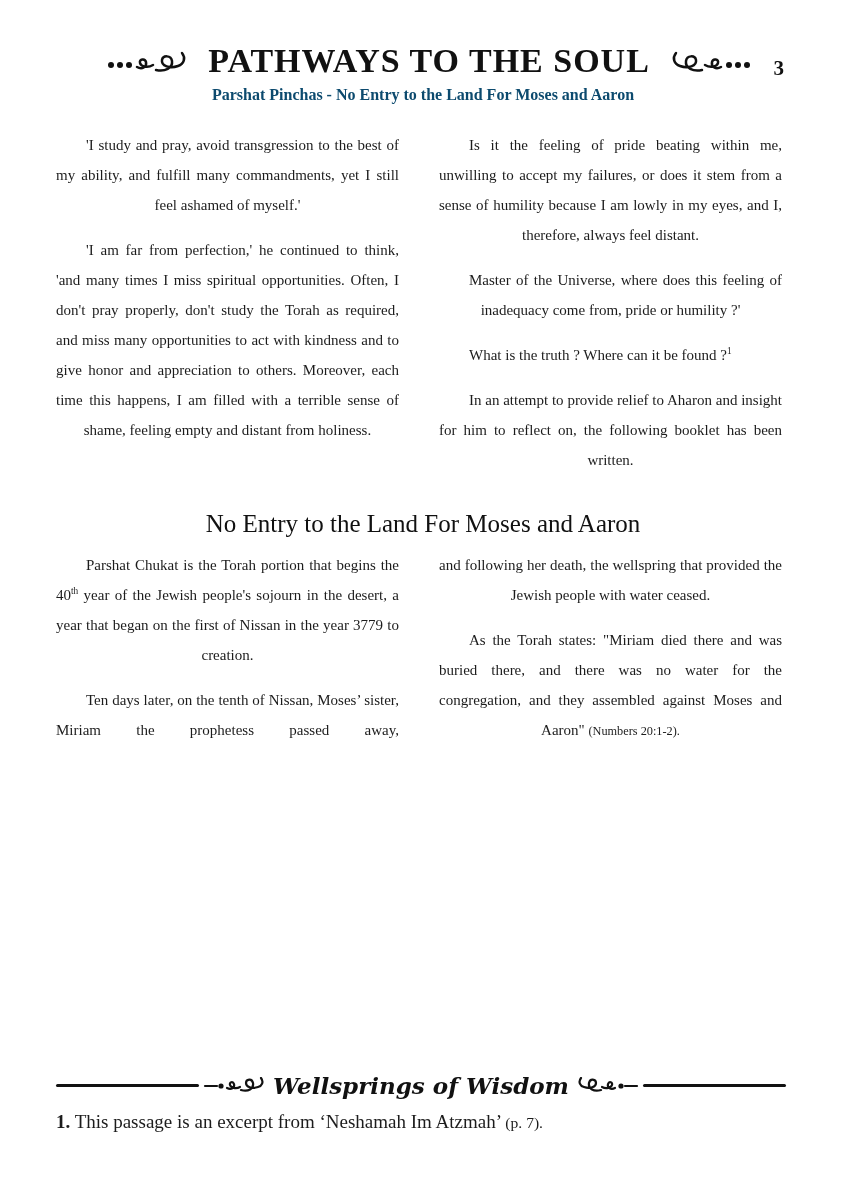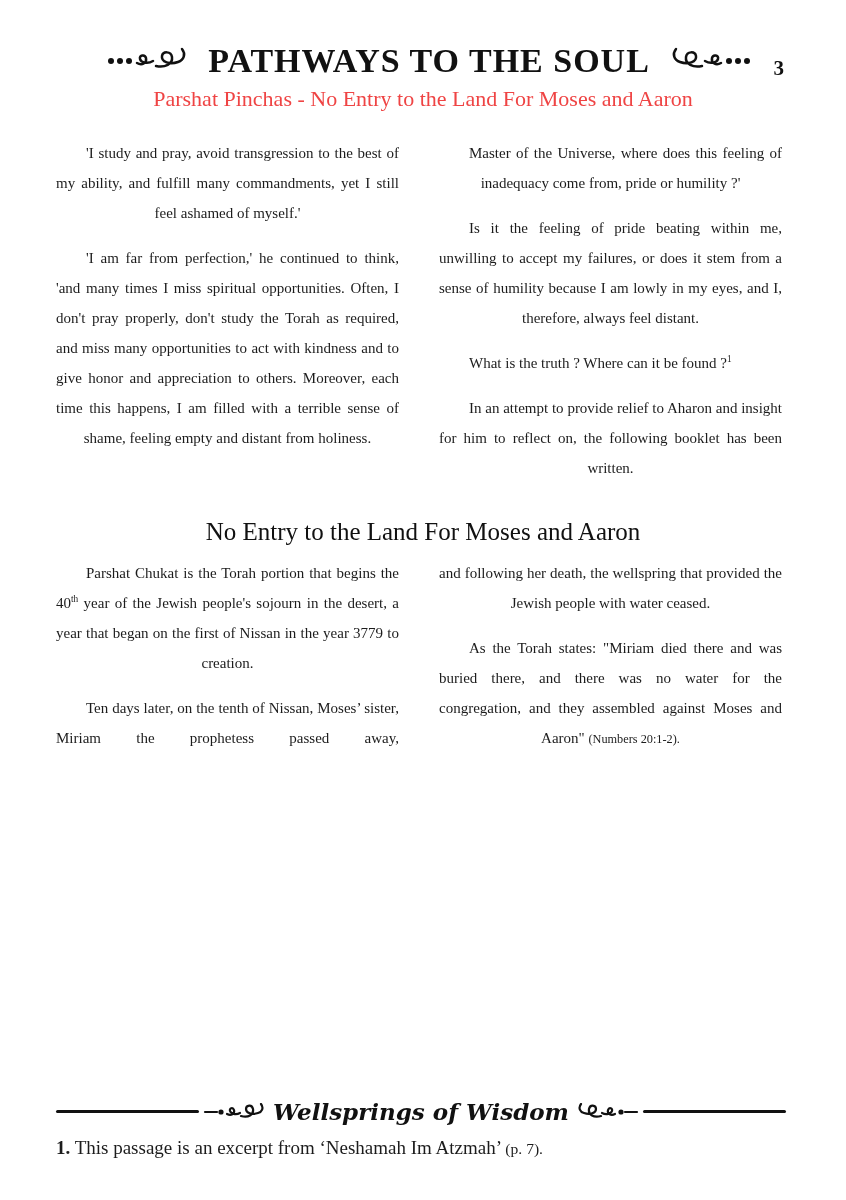--- a/index.html
+++ b/index.html
@@ -8,38 +8,38 @@
     width: 846px; height: 1200px;
     margin: 0 auto;
     background: #ffffff;
     font-family: "Liberation Serif", "DejaVu Serif", serif;
     color: #1c1c1c;
     overflow: hidden;
   }
   
   .header {
     padding-top: 44px;
-    display: flex; justify-content: center; align-items: flex-start;
+    display: flex; justify-content: center; align-items: center;
     gap: 10px;
     margin-left: 12px;
   }
   .page-title {
     font-size: 34px; font-weight: 700; color: #111;
     letter-spacing: 1px; white-space: nowrap; line-height: 1;
   }
   .flourish { display: block; color: #111; }
   .mirror { transform: scaleX(-1); }
   .page-number {
     position: absolute; top: 56px; right: 62px;
     font-size: 21px; font-weight: 700; color: #111;
   }
   .subtitle {
     margin-top: 8px;
     text-align: center;
-    font-size: 22px; font-weight: 400; color: #ef4444;
+    font-size: 16px; font-weight: 700; color: #0c4a6e;
   }
   
   .columns {
     display: grid; grid-template-columns: 1fr 1fr; gap: 0 40px;
     padding: 0 64px 0 56px;
   }
   .columns-intro { margin-top: 26px; }
   .columns-main  { margin-top: 12px; }
   .para {
     margin: 0 0 15px 0;
@@ -54,21 +54,21 @@
   .seg-small { font-size: 0.82em; }
   .seg-bold { font-weight: 700; }
   
   .section-heading {
     margin-top: 20px;
     text-align: center;
     font-size: 25px; font-weight: 400; color: #111;
   }
   
   .footer {
-    position: absolute; left: 56px; right: 60px; top: 1100px;
+    position: absolute; left: 56px; right: 60px; top: 1074px;
   }
   .footer-divider {
     display: flex; align-items: center; gap: 4px; color: #111;
   }
   .footer-rule { flex: 1; height: 3px; background: #111; border-radius: 2px; }
   .footer-script {
     font-family: "DejaVu Serif", "Liberation Serif", serif;
     font-style: italic; font-weight: 700;
     font-size: 23px; white-space: nowrap; padding: 0 4px;
     line-height: 1;
@@ -111,22 +111,22 @@
   </div>
   <div class="page-number">3</div>
   <div class="subtitle">Parshat Pinchas - No Entry to the Land For Moses and Aaron</div>
 
   <div class="columns columns-intro">
     <div>
         <p class="para last-center"><span>'I study and pray, avoid transgression to the best of my ability, and fulfill many commandments, yet I still feel ashamed of myself.'</span></p>
         <p class="para last-center"><span>'I am far from perfection,' he continued to think, 'and many times I miss spiritual opportunities. Often, I don't pray properly, don't study the Torah as required, and miss many opportunities to act with kindness and to give honor and appreciation to others. Moreover, each time this happens, I am filled with a terrible sense of shame, feeling empty and distant from holiness.</span></p>
       </div>
     <div>
+        <p class="para last-center"><span>Is it the feeling of pride beating within me, unwilling to accept my failures, or does it stem from a sense of humility because I am lowly in my eyes, and I, therefore, always feel distant.</span></p>
         <p class="para last-center"><span>Master of the Universe, where does this feeling of inadequacy come from, pride or humility ?'</span></p>
-        <p class="para last-center"><span>Is it the feeling of pride beating within me, unwilling to accept my failures, or does it stem from a sense of humility because I am lowly in my eyes, and I, therefore, always feel distant.</span></p>
         <p class="para last-left"><span>What is the truth ? Where can it be found ?</span><span class="seg-sup">1</span></p>
         <p class="para last-center"><span>In an attempt to provide relief to Aharon and insight for him to reflect on, the following booklet has been written.</span></p>
       </div>
   </div>
 
   <div class="section-heading">No Entry to the Land For Moses and Aaron</div>
 
   <div class="columns columns-main">
     <div>
         <p class="para last-center"><span>Parshat Chukat is the Torah portion that begins the 40</span><span class="seg-sup">th</span><span> year of the Jewish people's sojourn in the desert, a year that began on the first of Nissan in the year 3779 to creation.</span></p>

